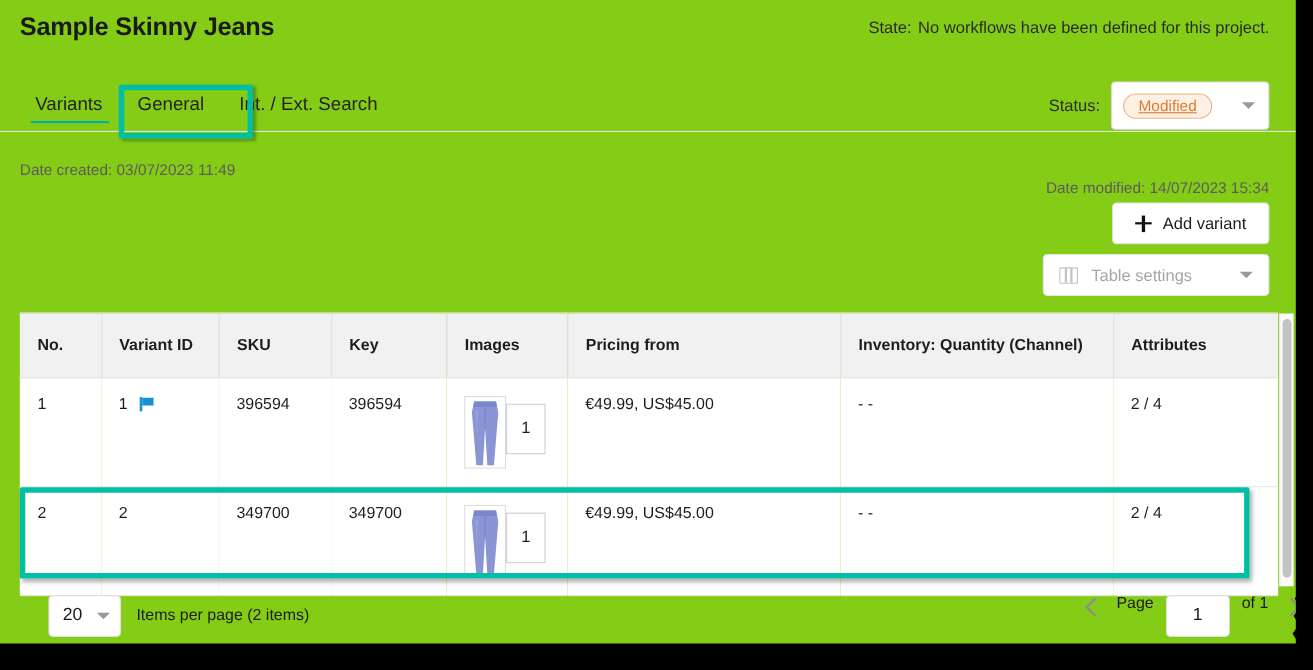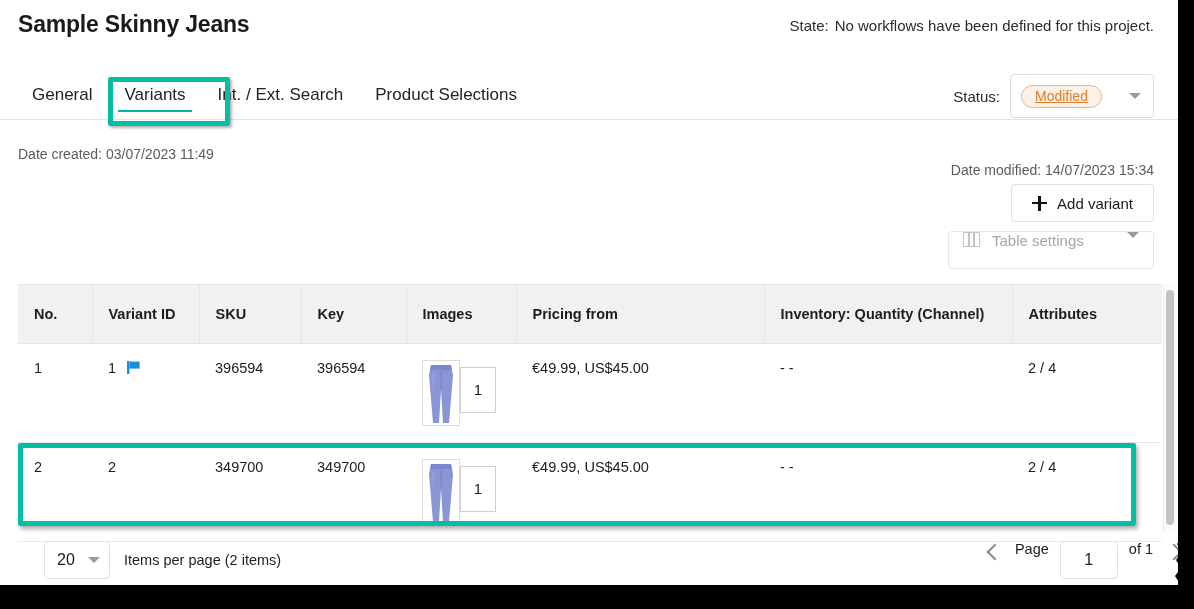--- a/index.html
+++ b/index.html
@@ -20,21 +20,21 @@
     overflow: hidden;
     background: #000;
   }
 
   
   #page {
     position: absolute;
     left: 0; top: 0;
     width: 1178px;
     height: 585px;
-    background: #ffffff;
+    background: #84cc16;
     overflow: hidden;
   }
 
   .ragged-right {
     position: absolute;
     top: 0;
     left: 1160px;
     width: 34px;
     height: 609px;
     pointer-events: none;
@@ -215,21 +215,21 @@
   }
   .plus-icon::before { left: 0; top: 6px; width: 15px; height: 2.6px; }
   .plus-icon::after  { top: 0; left: 6px; height: 15px; width: 2.6px; }
 
   .btn-tablesettings {
     position: absolute;
     right: 24px; top: 55px;
     height: 38px;
     min-width: 206px;
     display: flex;
-    align-items: flex-start;
+    align-items: center;
     gap: 12px;
     border: 1px solid #e6e6e6;
     border-radius: 4px;
     background: #fff;
     font-size: 15px;
     color: #a6a6a6;
     cursor: default;
     padding: 0 14px;
   }
   .cols-icon {
@@ -435,31 +435,28 @@
 
     <div class="header">
       <div class="page-title">Sample Skinny Jeans</div>
       <div class="state-line">
         <span class="state-label">State:</span><span>No workflows have been defined for this project.</span>
       </div>
     </div>
 
     <div class="tabbar">
       <div class="tabs">
-        <div class="tab">
-          <span>General</span>
-        </div>
         <div class="tab active">
           <span>Variants</span>
         </div>
         <div class="tab">
-          <span>Int. / Ext. Search</span>
+          <span>General</span>
         </div>
         <div class="tab">
-          <span>Product Selections</span>
+          <span>Int. / Ext. Search</span>
         </div>
       </div>
 
       <div class="status-wrap">
         <span class="status-label">Status:</span>
         <div class="status-select">
           <span class="badge">Modified</span>
           <span class="caret"></span>
         </div>
       </div>

